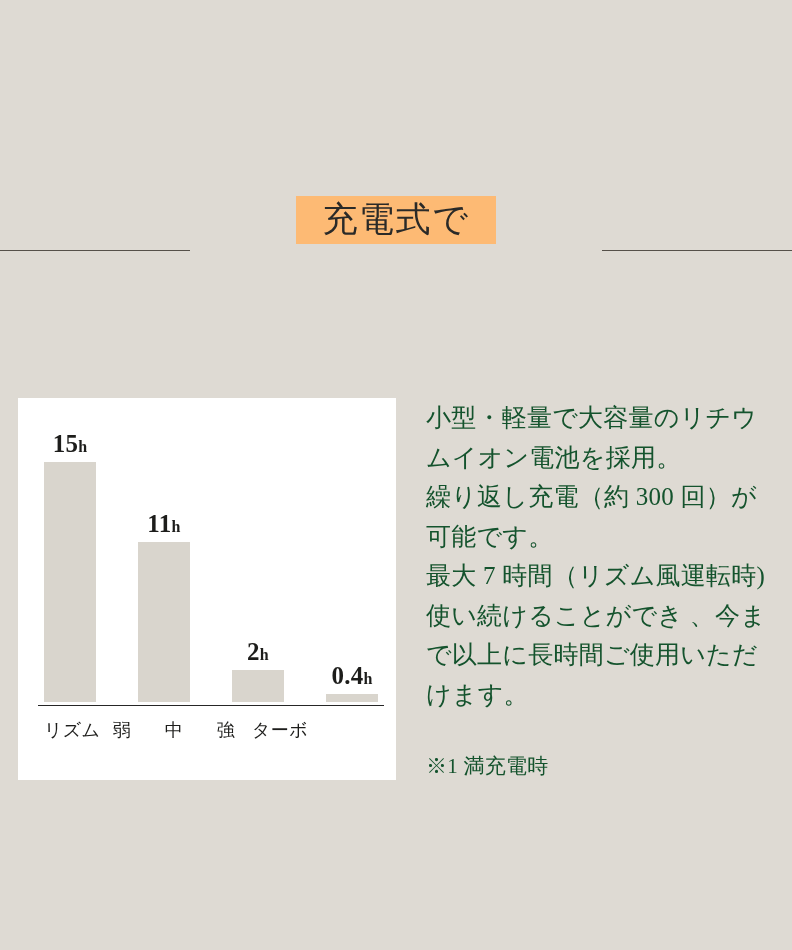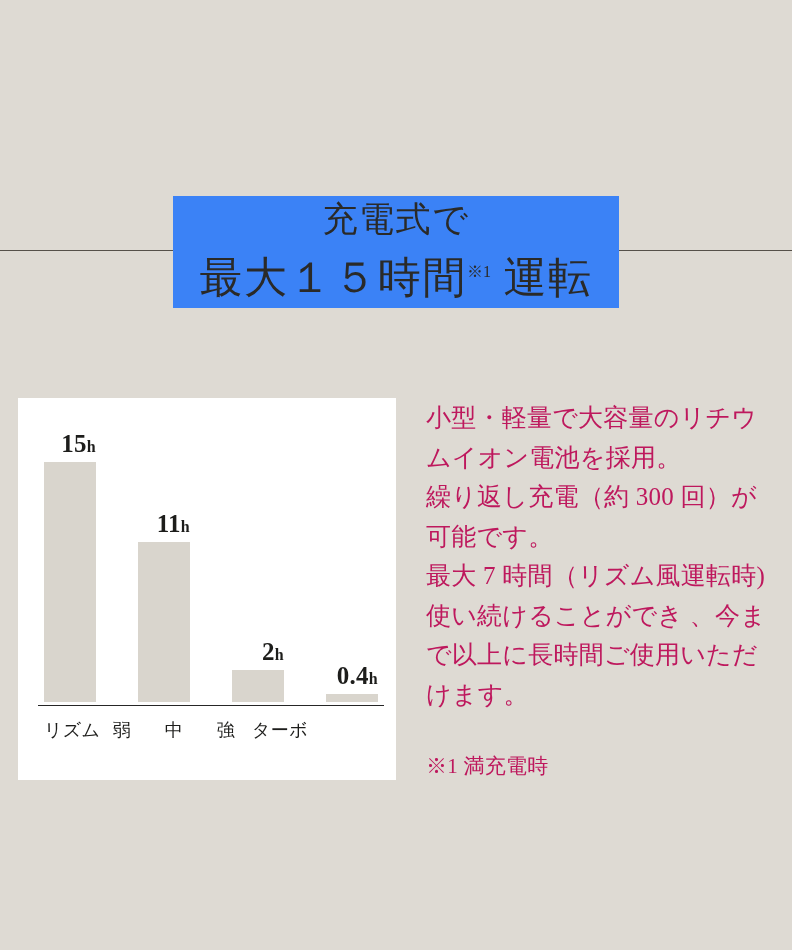--- a/index.html
+++ b/index.html
@@ -38,21 +38,21 @@
     background: #555049;
   }
   .rule.left  { left: 0;   width: 190px; }
   .rule.right { right: 0;  width: 190px; }
 
   .heading {
     position: relative;
     z-index: 2;
     display: inline-block;
     padding: 0 26px;
-    background: #3b82f6;
+    background: #fdba74;
     line-height: 1.38;
     letter-spacing: 0.10em;
     color: #2a2a28;
   }
   .heading .line1 {
     display: block;
     font-size: 35px;
   }
   .heading .line2 {
     display: block;
@@ -100,21 +100,21 @@
     display: flex;
     align-items: flex-end;
     justify-content: space-between;
   }
   .bar-col {
     width: 52px;
     position: relative;
     display: flex;
     flex-direction: column;
     justify-content: flex-end;
-    align-items: flex-end;
+    align-items: center;
     height: 100%;
   }
   .bar-label {
     font-size: 25px;
     font-weight: bold;
     color: #1d1d1b;
     margin-bottom: 4px;
     white-space: nowrap;
     letter-spacing: 0.01em;
   }
@@ -149,42 +149,41 @@
     letter-spacing: 0.02em;
     white-space: nowrap;
   }
 
   
   .copy {
     margin-left: 30px;
     width: 346px;
     font-size: 25px;
     line-height: 1.58;
-    color: #be185d;
+    color: #14532d;
     letter-spacing: 0.01em;
   }
   .copy p {
     margin: 0;
   }
   .copy .note {
     font-size: 21px;
     margin-top: 36px;
   }
 </style>
 </head>
 <body>
 
 <div class="heading-wrap">
   <div class="heading-rules">
     <div class="rule left"></div>
     <div class="rule right"></div>
   </div>
   <div class="heading">
     <span class="line1">充電式で</span>
-    <span class="line2"><span>最大１５時間</span><span class="sup">※1</span> <span>運転</span></span>
   </div>
 </div>
 
 <div class="content">
 
   <div class="chart-card">
     <div class="plot">
       <div class="bars">
 
         <div class="bar-col">

